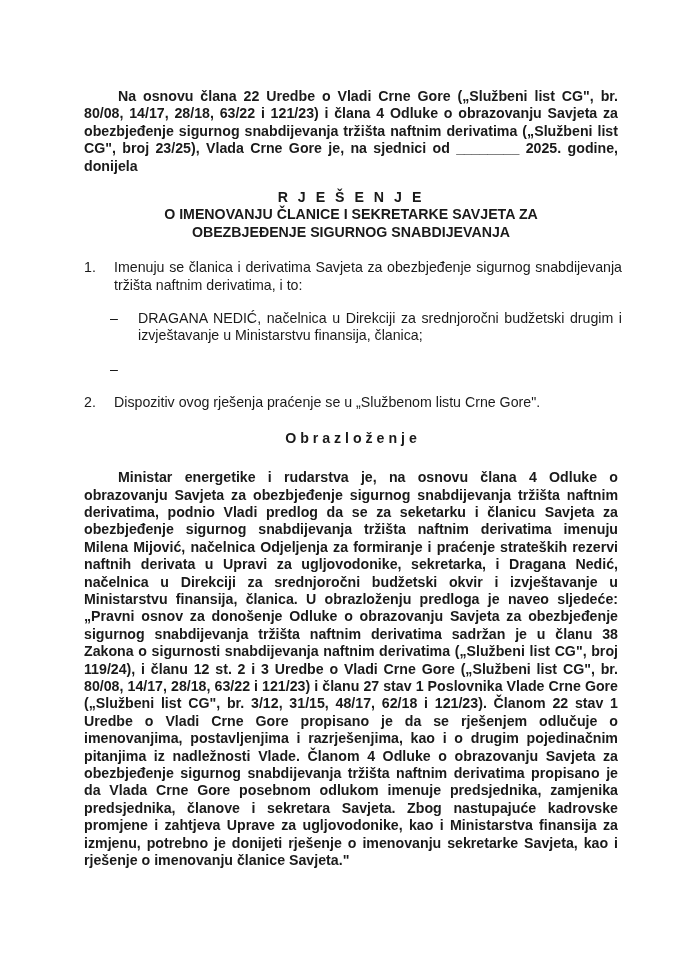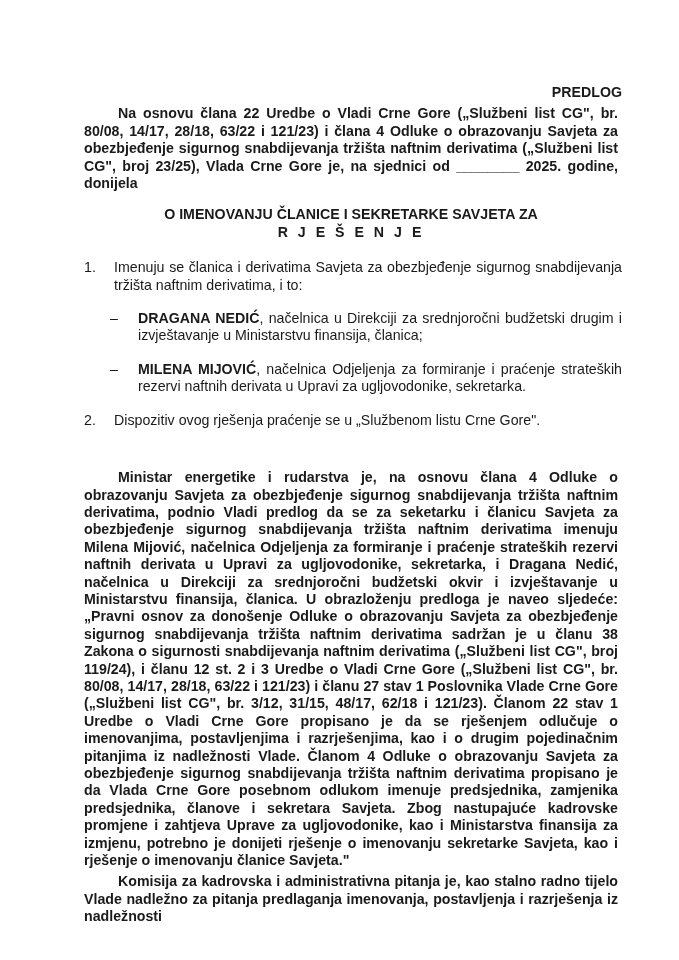--- a/index.html
+++ b/index.html
@@ -13,64 +13,63 @@
   .just { text-align:justify; margin:4px;font-weight:bold; }
   .indent { text-indent:34px; }
   .center { text-align:center; font-weight:bold; margin:0; }
   .spaced { letter-spacing:3px; }
   .title-block { margin-top:14px; }
   .item { display:flex; margin:0; }
   .num { width:30px; flex:none; padding-left:4px; }
   .item-body { flex:1; text-align:justify; }
   .dash-item { display:flex; margin:0; padding-left:30px; }
   .dash { width:28px; flex:none; }
-  .bold { font-weight:bold; }
+  .bold { font-weight:normal; }
   .gap-m { height:16px; }
   .gap-l { height:18px; }
 </style>
 </head>
 <body>
 
 <div class="page">
-  <div class="right">PREDLOG</div>
   <p class="just indent">Na osnovu člana 22 Uredbe o Vladi Crne Gore („Službeni list CG", br. 80/08, 14/17, 28/18, 63/22 i 121/23) i člana 4 Odluke o obrazovanju Savjeta za obezbjeđenje sigurnog snabdijevanja tržišta naftnim derivatima („Službeni list CG", broj 23/25), Vlada Crne Gore je, na sjednici od ________ 2025. godine, donijela</p>
 
   <div class="title-block">
+    <p class="center spaced">R J E Š E N J E</p>
     <p class="center">O IMENOVANJU ČLANICE I SEKRETARKE SAVJETA ZA</p>
-    <p class="center spaced">R J E Š E N J E</p>
+    <p class="center">OBEZBJEĐENJE SIGURNOG SNABDIJEVANJA</p>
   </div>
 
   <div class="gap-l"></div>
 
   <div class="item">
     <span class="num">1.</span>
     <span class="item-body">Imenuju se članica i derivatima Savjeta za obezbjeđenje sigurnog snabdijevanja tržišta naftnim derivatima, i to:</span>
   </div>
 
   <div class="gap-m"></div>
 
   <div class="dash-item">
     <span class="dash">–</span>
     <span class="item-body"><span class="bold">DRAGANA NEDIĆ</span><span>, načelnica u Direkciji za srednjoročni budžetski drugim i izvještavanje u Ministarstvu finansija, članica;</span></span>
   </div>
 
   <div class="gap-m"></div>
 
   <div class="dash-item">
     <span class="dash">–</span>
-    <span class="item-body"><span class="bold">MILENA MIJOVIĆ</span><span>, načelnica Odjeljenja za formiranje i praćenje strateških rezervi naftnih derivata u Upravi za ugljovodonike, sekretarka.</span></span>
   </div>
 
   <div class="gap-m"></div>
 
   <div class="item">
     <span class="num">2.</span>
     <span class="item-body">Dispozitiv ovog rješenja praćenje se u „Službenom listu Crne Gore".</span>
   </div>
 
   <div class="gap-l"></div>
 
+  <p class="center">O b r a z l o ž e n j e</p>
 
   <div class="gap-l"></div>
 
   <p class="just indent">Ministar energetike i rudarstva je, na osnovu člana 4 Odluke o obrazovanju Savjeta za obezbjeđenje sigurnog snabdijevanja tržišta naftnim derivatima, podnio Vladi predlog da se za seketarku i članicu Savjeta za obezbjeđenje sigurnog snabdijevanja tržišta naftnim derivatima imenuju Milena Mijović, načelnica Odjeljenja za formiranje i praćenje strateških rezervi naftnih derivata u Upravi za ugljovodonike, sekretarka, i Dragana Nedić, načelnica u Direkciji za srednjoročni budžetski okvir i izvještavanje u Ministarstvu finansija, članica. U obrazloženju predloga je naveo sljedeće: „Pravni osnov za donošenje Odluke o obrazovanju Savjeta za obezbjeđenje sigurnog snabdijevanja tržišta naftnim derivatima sadržan je u članu 38 Zakona o sigurnosti snabdijevanja naftnim derivatima („Službeni list CG", broj 119/24), i članu 12 st. 2 i 3 Uredbe o Vladi Crne Gore („Službeni list CG", br. 80/08, 14/17, 28/18, 63/22 i 121/23) i članu 27 stav 1 Poslovnika Vlade Crne Gore („Službeni list CG", br. 3/12, 31/15, 48/17, 62/18 i 121/23). Članom 22 stav 1 Uredbe o Vladi Crne Gore  propisano je da se rješenjem odlučuje o imenovanjima, postavljenjima i razrješenjima, kao i o drugim pojedinačnim pitanjima iz nadležnosti Vlade. Članom 4 Odluke o obrazovanju Savjeta za obezbjeđenje sigurnog snabdijevanja tržišta naftnim derivatima propisano je da Vlada Crne Gore posebnom odlukom imenuje predsjednika, zamjenika predsjednika, članove i sekretara Savjeta. Zbog nastupajuće kadrovske promjene i zahtjeva Uprave za ugljovodonike, kao i Ministarstva finansija za izmjenu, potrebno je donijeti rješenje o imenovanju sekretarke Savjeta, kao i rješenje o imenovanju članice Savjeta."</p>
-  <p class="just indent">Komisija za kadrovska i administrativna pitanja je, kao stalno radno tijelo Vlade nadležno za pitanja predlaganja imenovanja, postavljenja i razrješenja iz nadležnosti</p>
 </div>
 
 </body></html>

